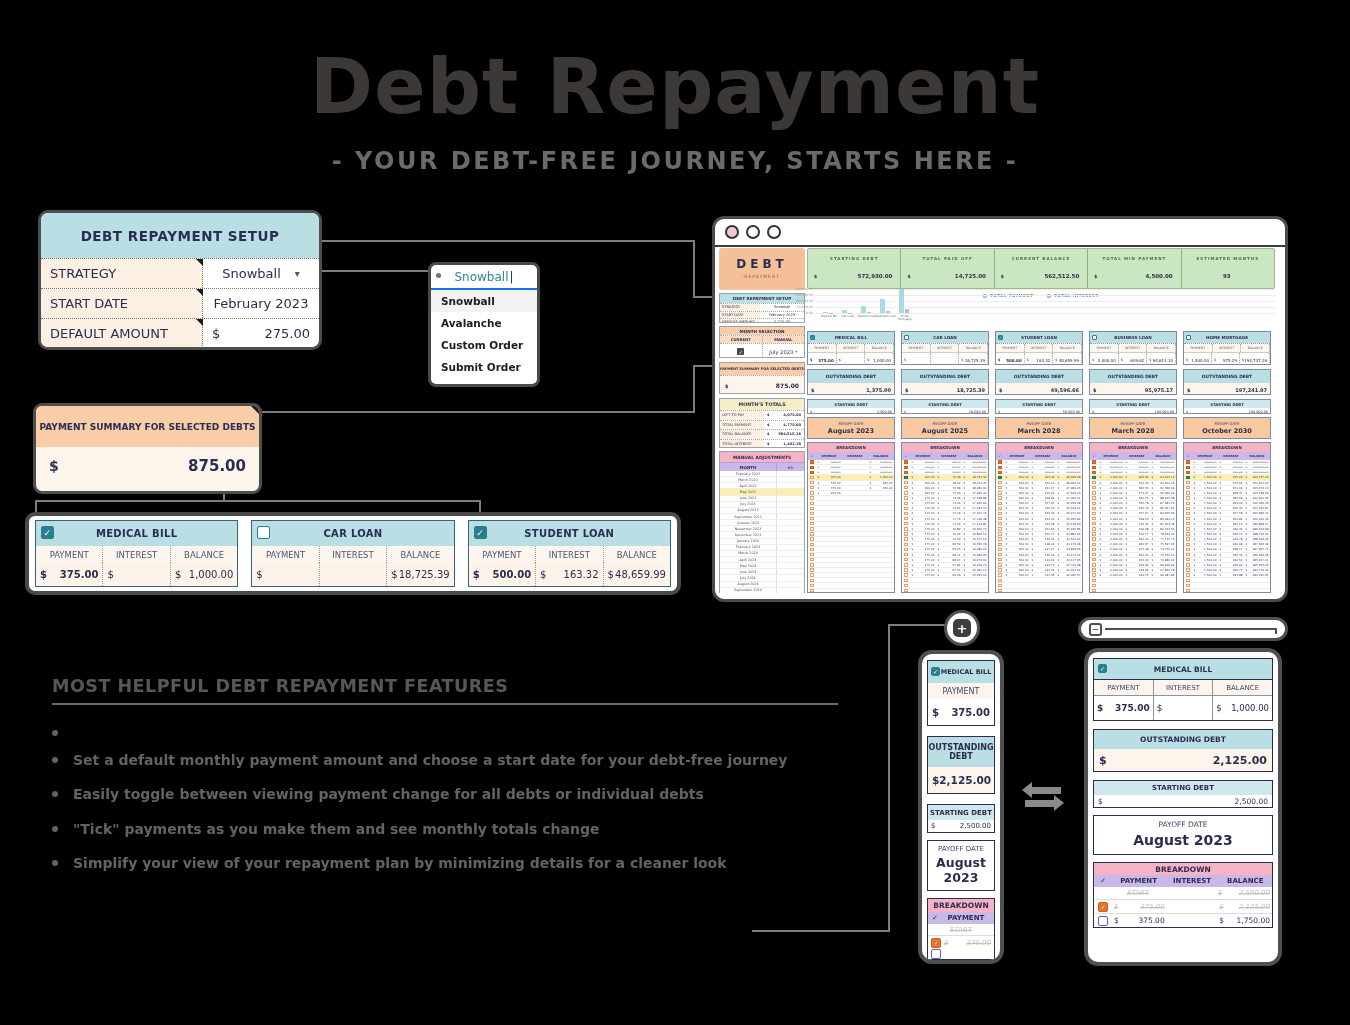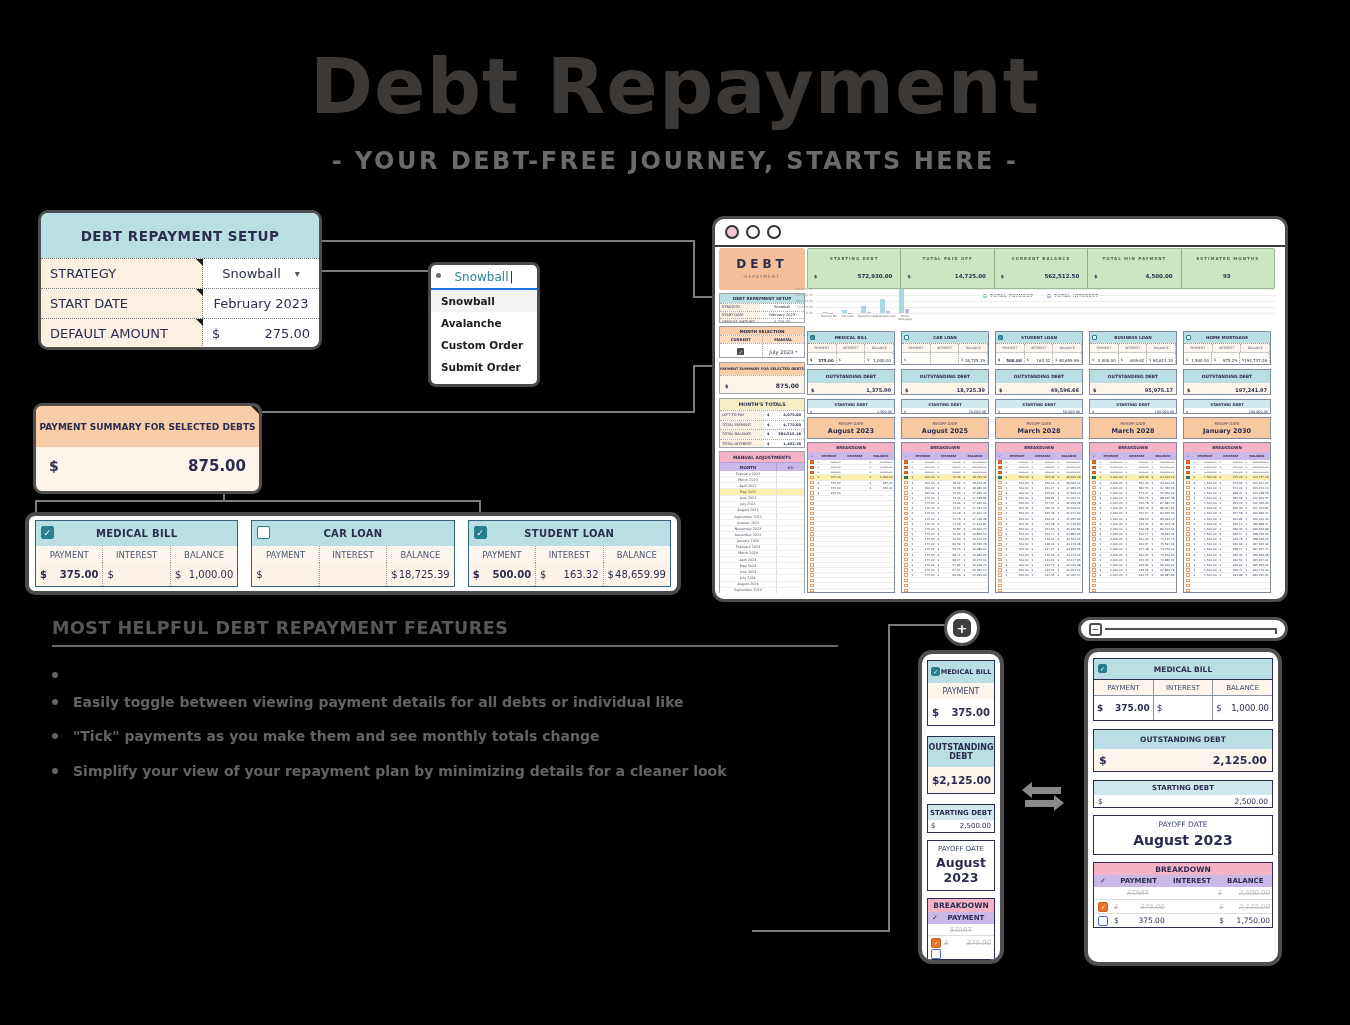--- a/index.html
+++ b/index.html
@@ -81,21 +81,21 @@
   .hvals .cell{flex:1;display:flex;justify-content:space-between;align-items:center;padding:0 2px;border-right:0.5px dotted #aaa;color:#2b2d50}
   .brkrow{display:flex;align-items:center;height:5.15px;border-bottom:0.5px solid #eee;box-sizing:border-box}
   .brkrow .cbc{width:8px;display:flex;justify-content:center}
   .bcb{width:3.4px;height:3.4px;border:0.6px solid #e8a06a;background:#fff;box-sizing:border-box}
   .bcb.oc{background:#e8742c;border-color:#c9611e}
   .bcb.tc{background:#2a7f8f;border-color:#23707f}
   .brkcell{flex:1;display:flex;justify-content:space-between;align-items:center;padding:0 1.5px;font-size:2.8px;color:#3a3f63;overflow:hidden}
   .struck{color:#b9b9b9 !important;text-decoration:line-through}
   .hl{background:#fdf0ad}
   
-  #features{position:absolute;left:52px;top:618px;width:930px}
+  #features{position:absolute;left:52px;top:676px;width:930px}
   #features-heading{font-size:17.5px;font-weight:bold;color:#585858;letter-spacing:.5px}
   #features-underline{width:786px;height:2px;background:#6a6a6a;margin-top:7px}
   #bullets{margin-top:17px}
   .bullet{display:flex;gap:15px;margin-bottom:12.5px;font-size:14px;line-height:22px;font-weight:bold;color:#636363}
   .bdot{width:6px;height:6px;border-radius:50%;background:#636363;margin-top:8px;flex:none}
   
   #plus-icon{position:absolute;left:944px;top:610px;width:36px;height:36px;border-radius:50%;border:3px solid #4f4f4f;background:#fff;box-sizing:border-box;display:flex;align-items:center;justify-content:center}
   #plus-icon .inner{width:18px;height:18px;border-radius:5px;background:#3f3f3f;color:#fff;font-size:13px;font-weight:bold;display:flex;align-items:center;justify-content:center}
   #minus-pill{position:absolute;left:1078px;top:617px;width:210px;height:24px;border:3px solid #4f4f4f;border-radius:13px;background:#fff;box-sizing:border-box}
   #minus-pill .mbox{position:absolute;left:8px;top:2.5px;width:13px;height:13px;border:2px solid #4f4f4f;border-radius:3px;display:flex;align-items:center;justify-content:center;font-size:9px;color:#333;box-sizing:border-box}
@@ -2272,21 +2272,21 @@
         </div>
         <div class="sec" style="top: 68px; height: 15px;">
           <div class="shead" style="height: 8px; font-size: 3.8px; background: rgb(207, 232, 238);">STARTING DEBT</div>
           <div class="valrow" style="height: 7px; padding: 0px 2px; font-size: 3.4px; font-weight: normal;">
             <span>$</span>
             <span>200,000.00</span>
           </div>
         </div>
         <div class="sec" style="top: 86px; height: 22px; background: rgb(248, 201, 160); text-align: center;">
           <div style="font-size: 3.8px; color: rgb(60, 70, 104); margin-top: 2.5px;">PAYOFF DATE</div>
-          <div style="font-size: 6.5px; font-weight: bold; color: rgb(43, 45, 80); margin-top: 1.5px;">January 2030</div>
+          <div style="font-size: 6.5px; font-weight: bold; color: rgb(43, 45, 80); margin-top: 1.5px;">October 2030</div>
         </div>
         <div class="sec" style="top: 111px; height: 151px;">
           <div class="pinkh" style="height: 9px; font-size: 4px;">BREAKDOWN</div>
           <div class="purph" style="height: 8px; font-size: 2.9px;">
             <span style="width: 8px; text-align: center;">✓</span>
             <span style="flex: 1 1 0%; text-align: center;">PAYMENT</span>
             <span style="flex: 1 1 0%; text-align: center;">INTEREST</span>
             <span style="flex: 1 1 0%; text-align: center;">BALANCE</span>
           </div>
           <div class="brkrow">
@@ -2711,21 +2711,25 @@
 
 <div id="features">
   <div id="features-heading">MOST HELPFUL DEBT REPAYMENT FEATURES</div>
   <div id="features-underline"></div>
   <div id="bullets">
       <div class="bullet">
         <span class="bdot"></span>
       </div>
       <div class="bullet">
         <span class="bdot"></span>
-        <span>Easily toggle between viewing payment details for all debts or individual like</span>
+        <span>Set a default monthly payment amount and choose a start date for your debt-free journey</span>
+      </div>
+      <div class="bullet">
+        <span class="bdot"></span>
+        <span>Easily toggle between viewing payment change for all debts or individual debts</span>
       </div>
       <div class="bullet">
         <span class="bdot"></span>
         <span>"Tick" payments as you make them and see monthly totals change</span>
       </div>
       <div class="bullet">
         <span class="bdot"></span>
         <span>Simplify your view of your repayment plan by minimizing details for a cleaner look</span>
       </div>
     </div>

